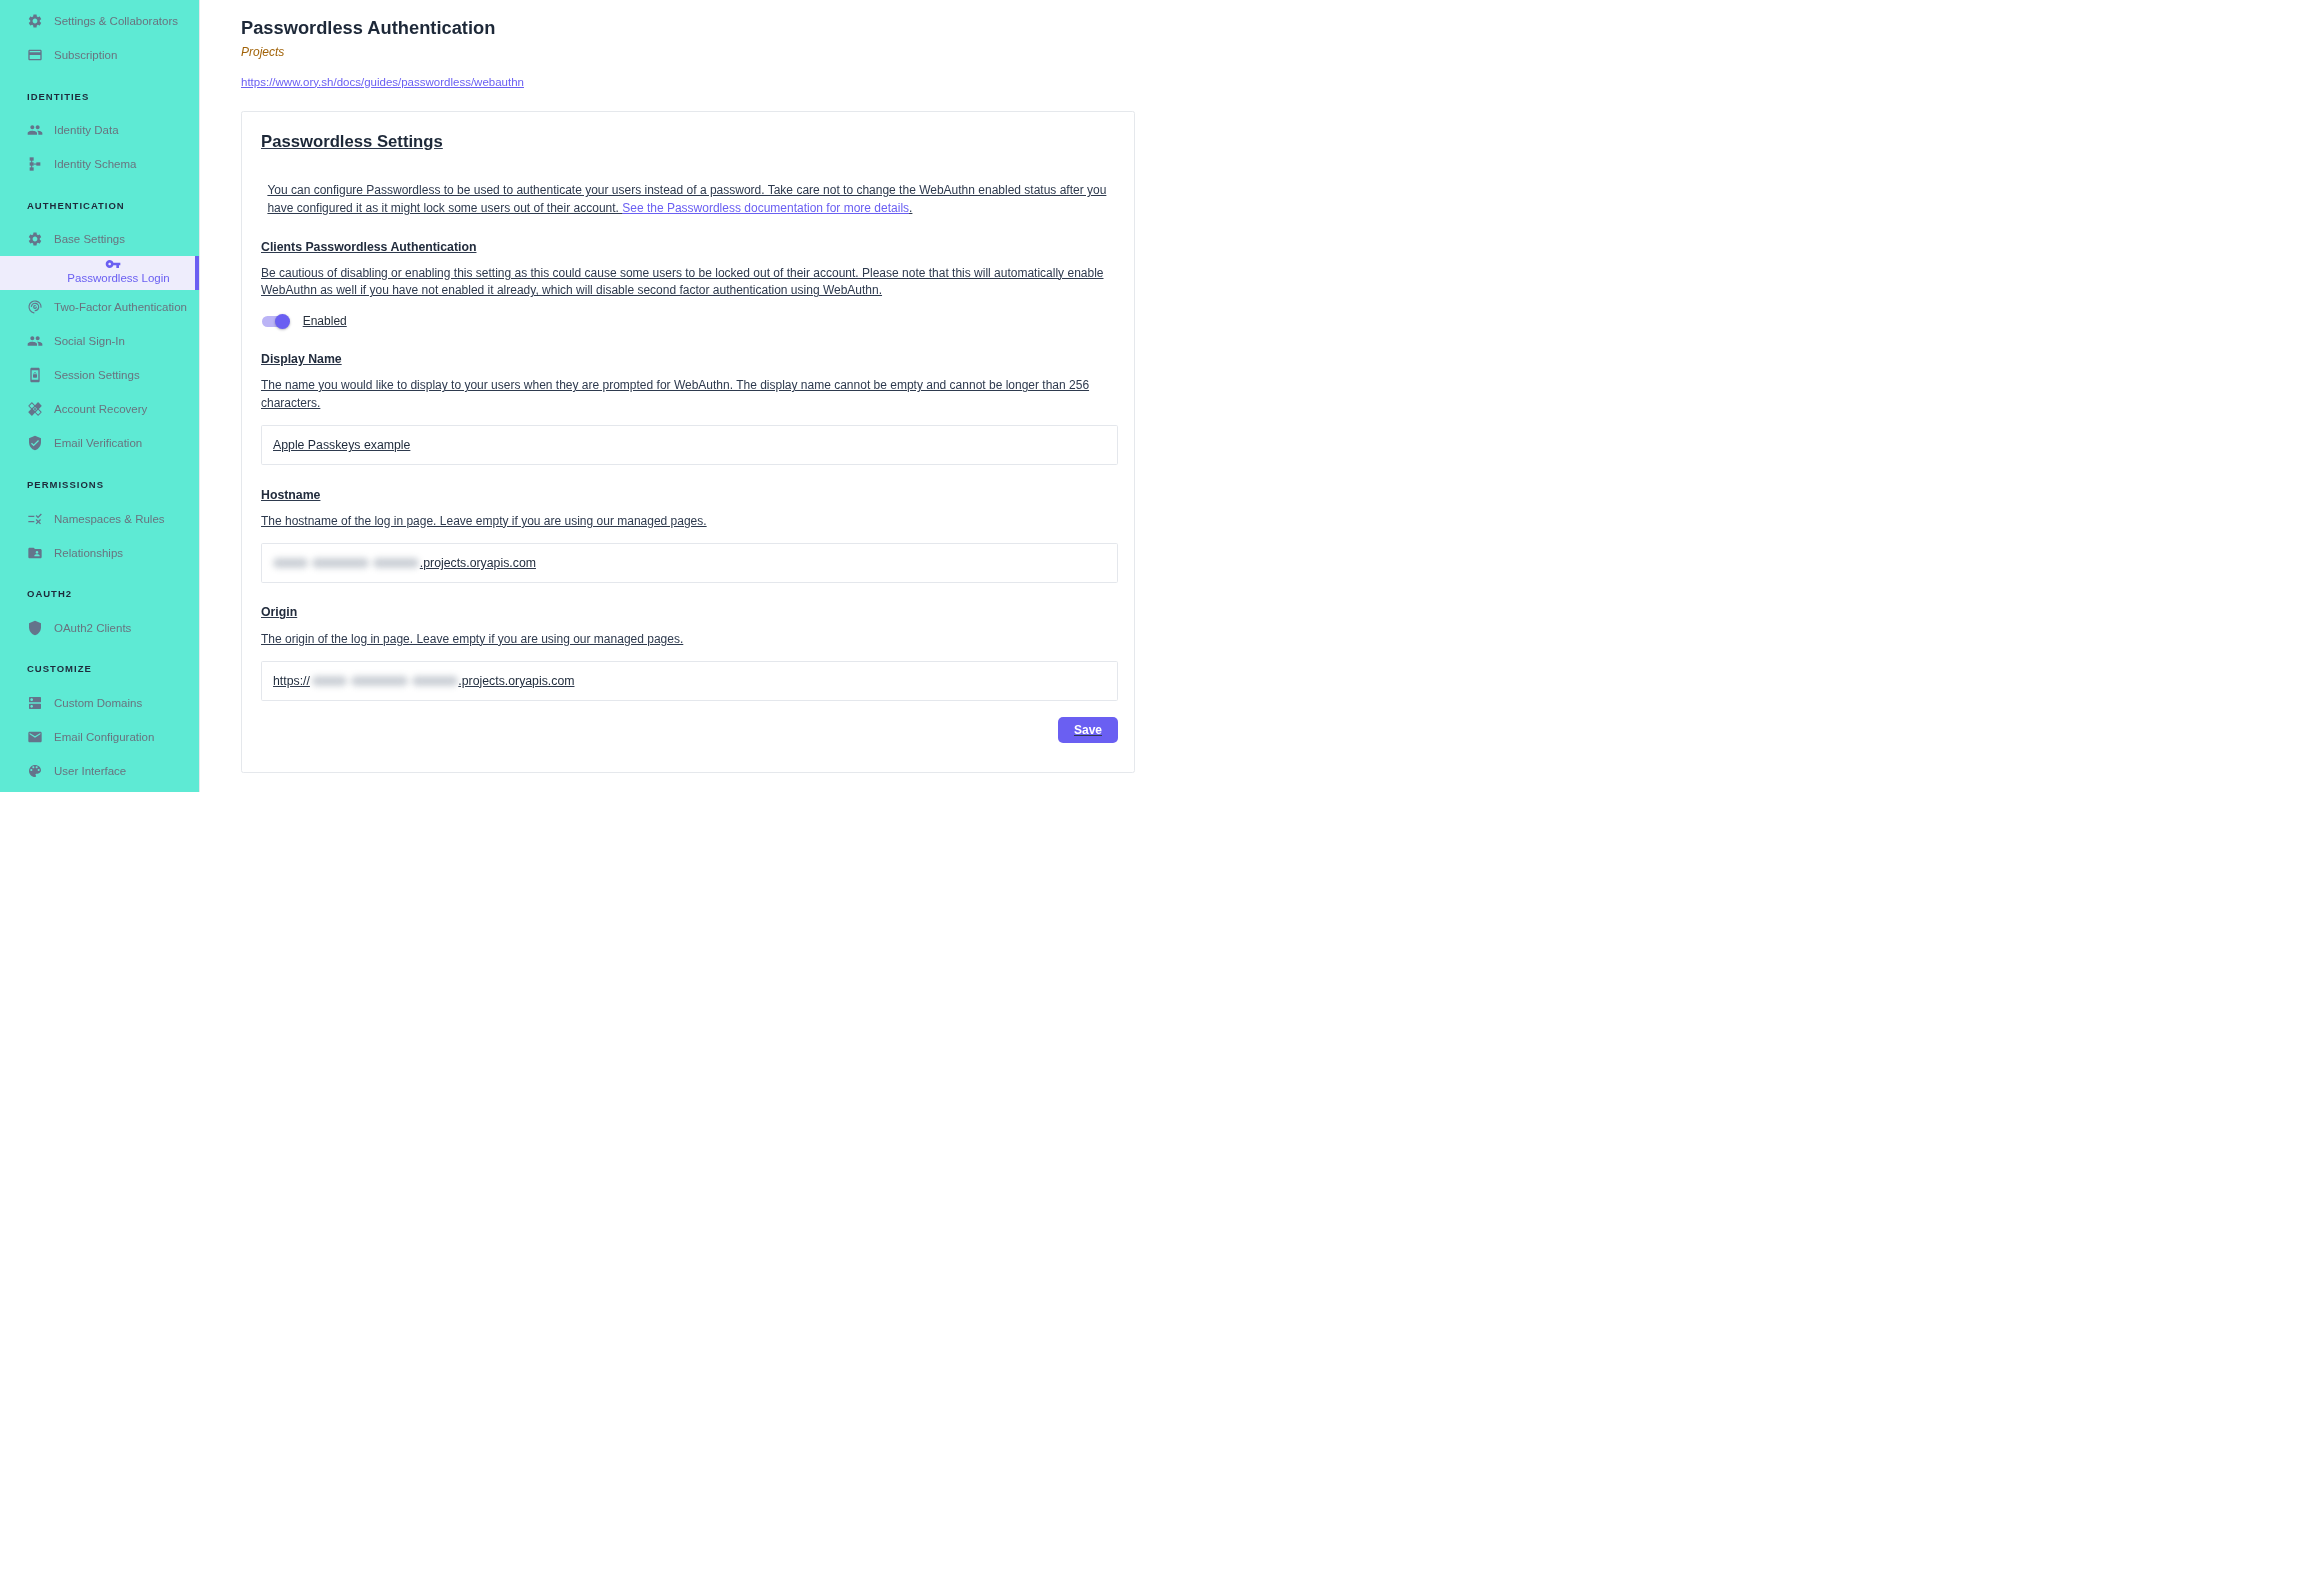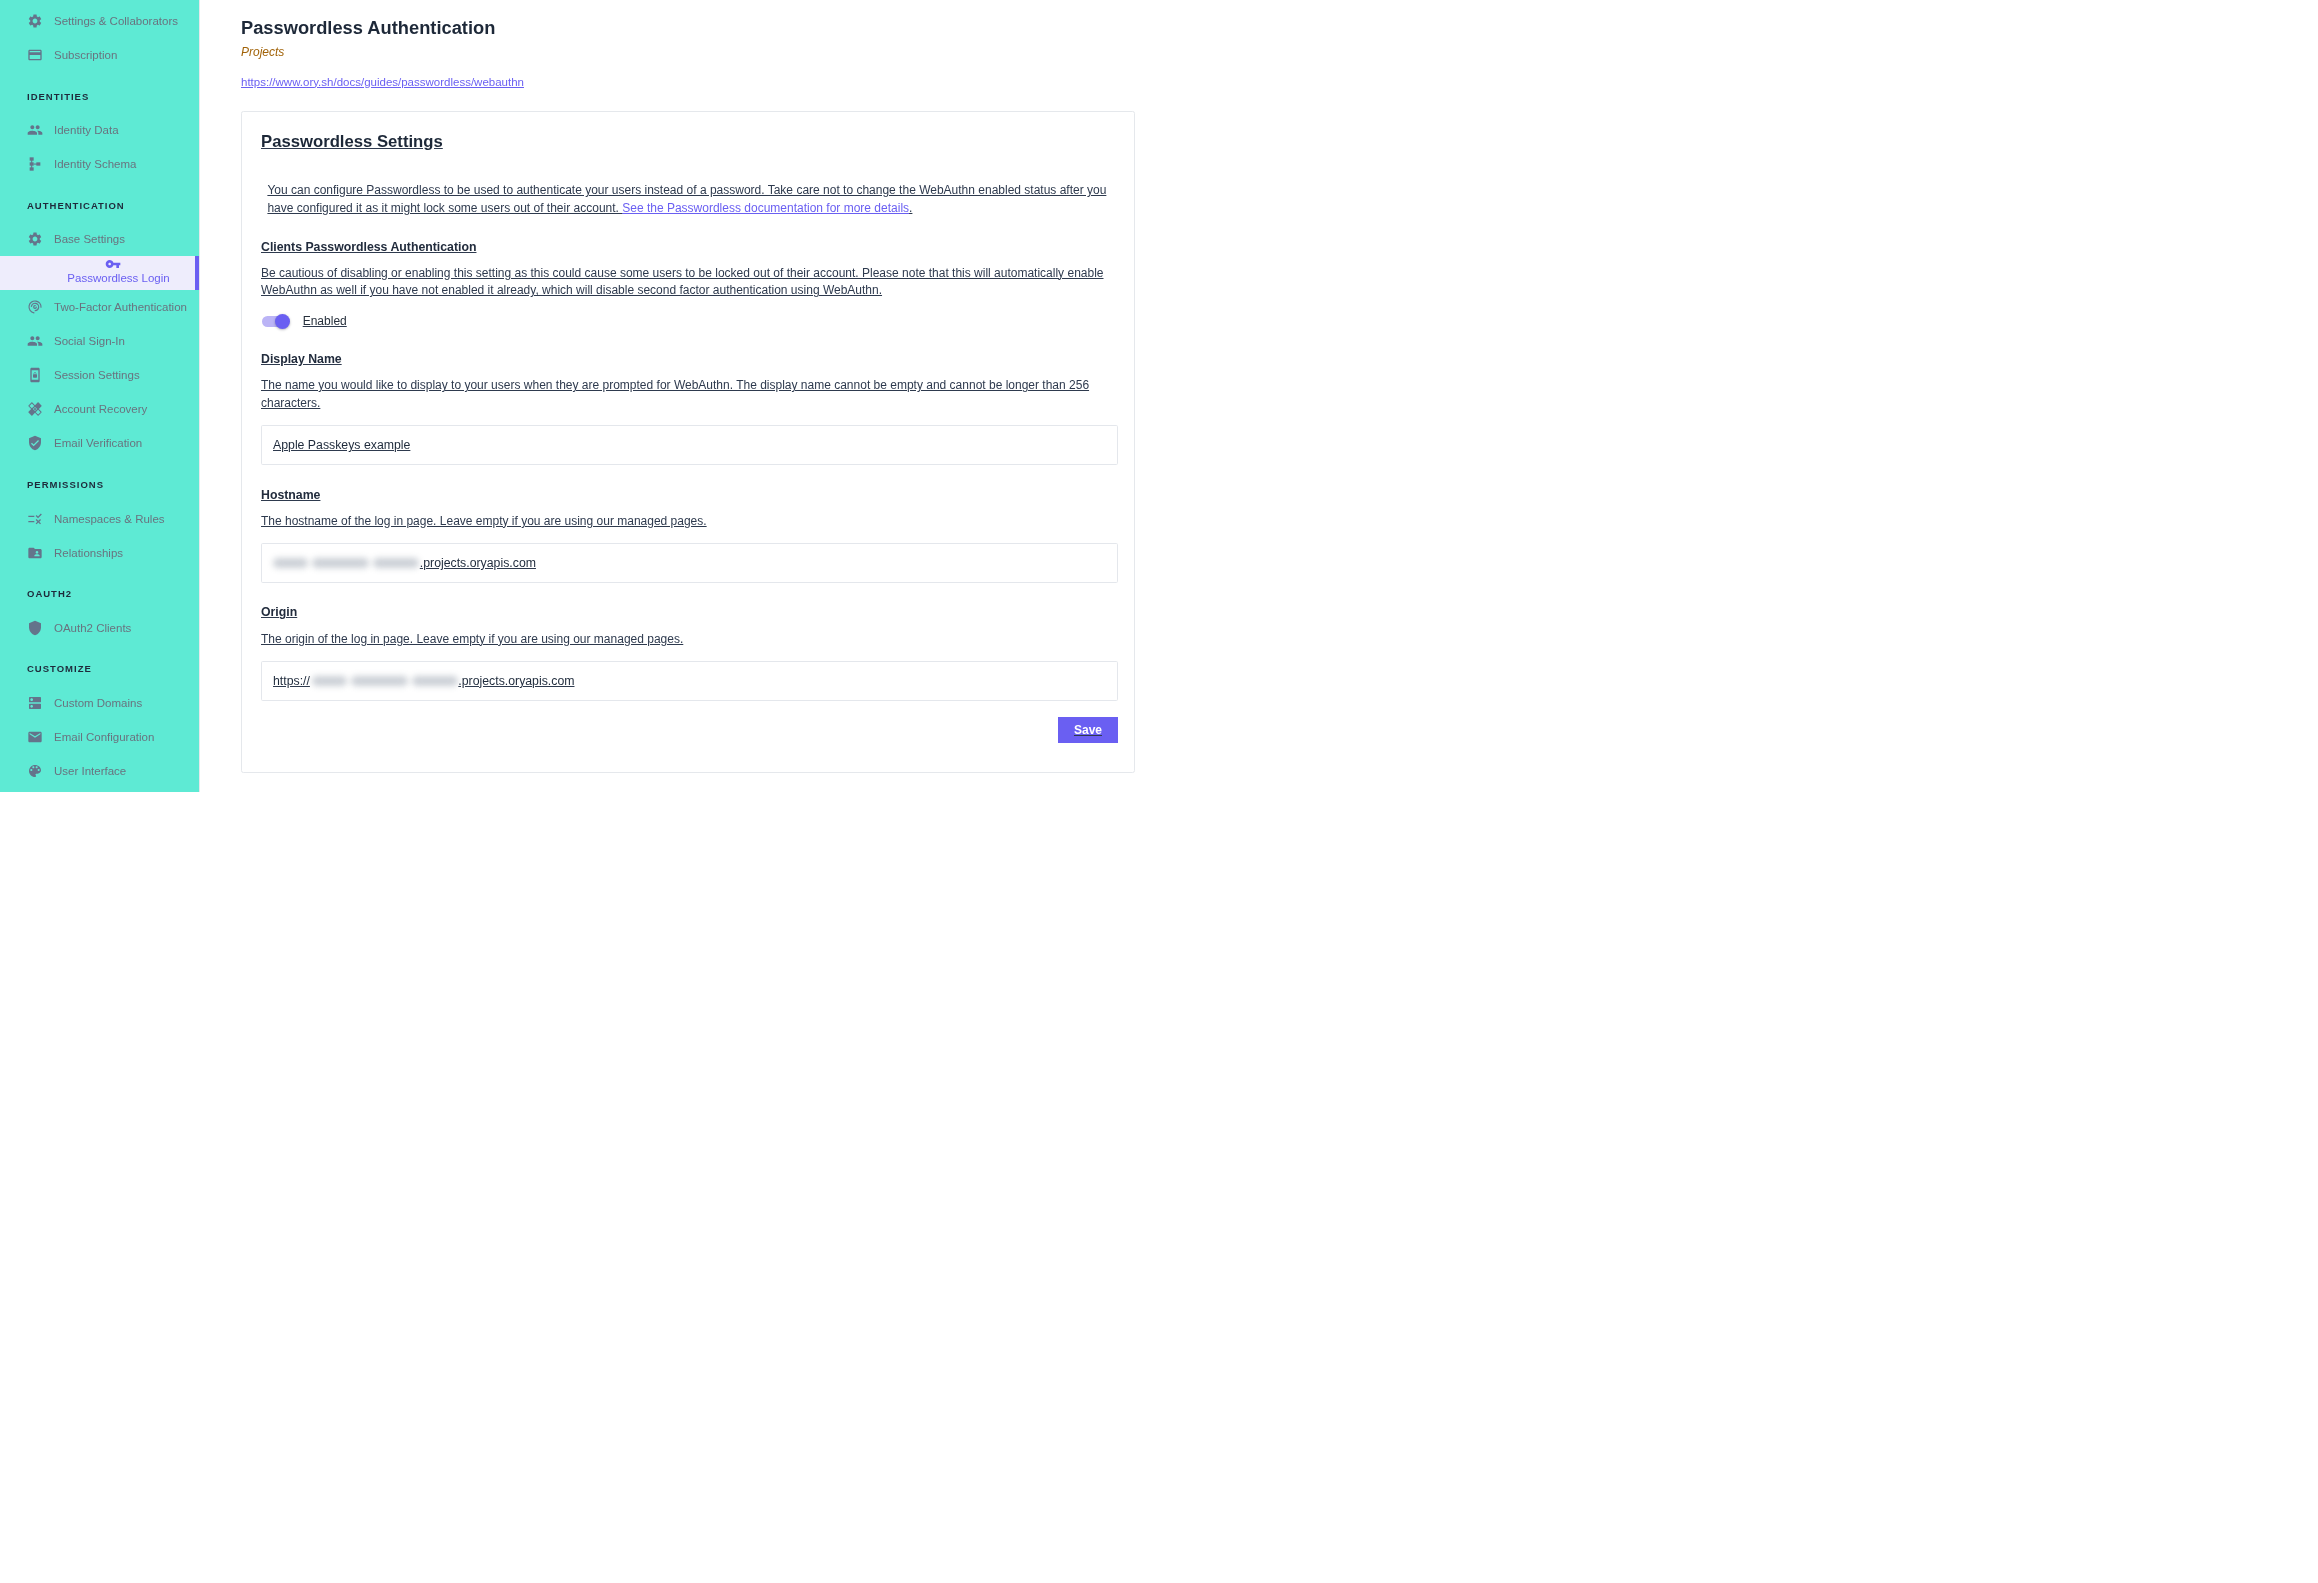--- a/index.html
+++ b/index.html
@@ -118,21 +118,21 @@
   }
   .r-a { width:35px; } .r-b { width:57px; } .r-c { width:46px; margin-right:0.8px; }
 
   .card-actions {
     margin-top:16px; width:857px;
     display:flex; justify-content:flex-end;
   }
   .save-btn {
     background:#6A5FF2; color:#ffffff;
     font-family:inherit; font-size:12px; font-weight:700;
-    border:none; border-radius:0;
+    border:none; border-radius:5px;
     height:26px; padding:0 16px;
     cursor:pointer;
   }
 </style>
 </head>
 <body>
 
 <svg width="0" height="0" style="position:absolute">
   <defs>
     <symbol id="i-gear" viewBox="0 0 24 24">

